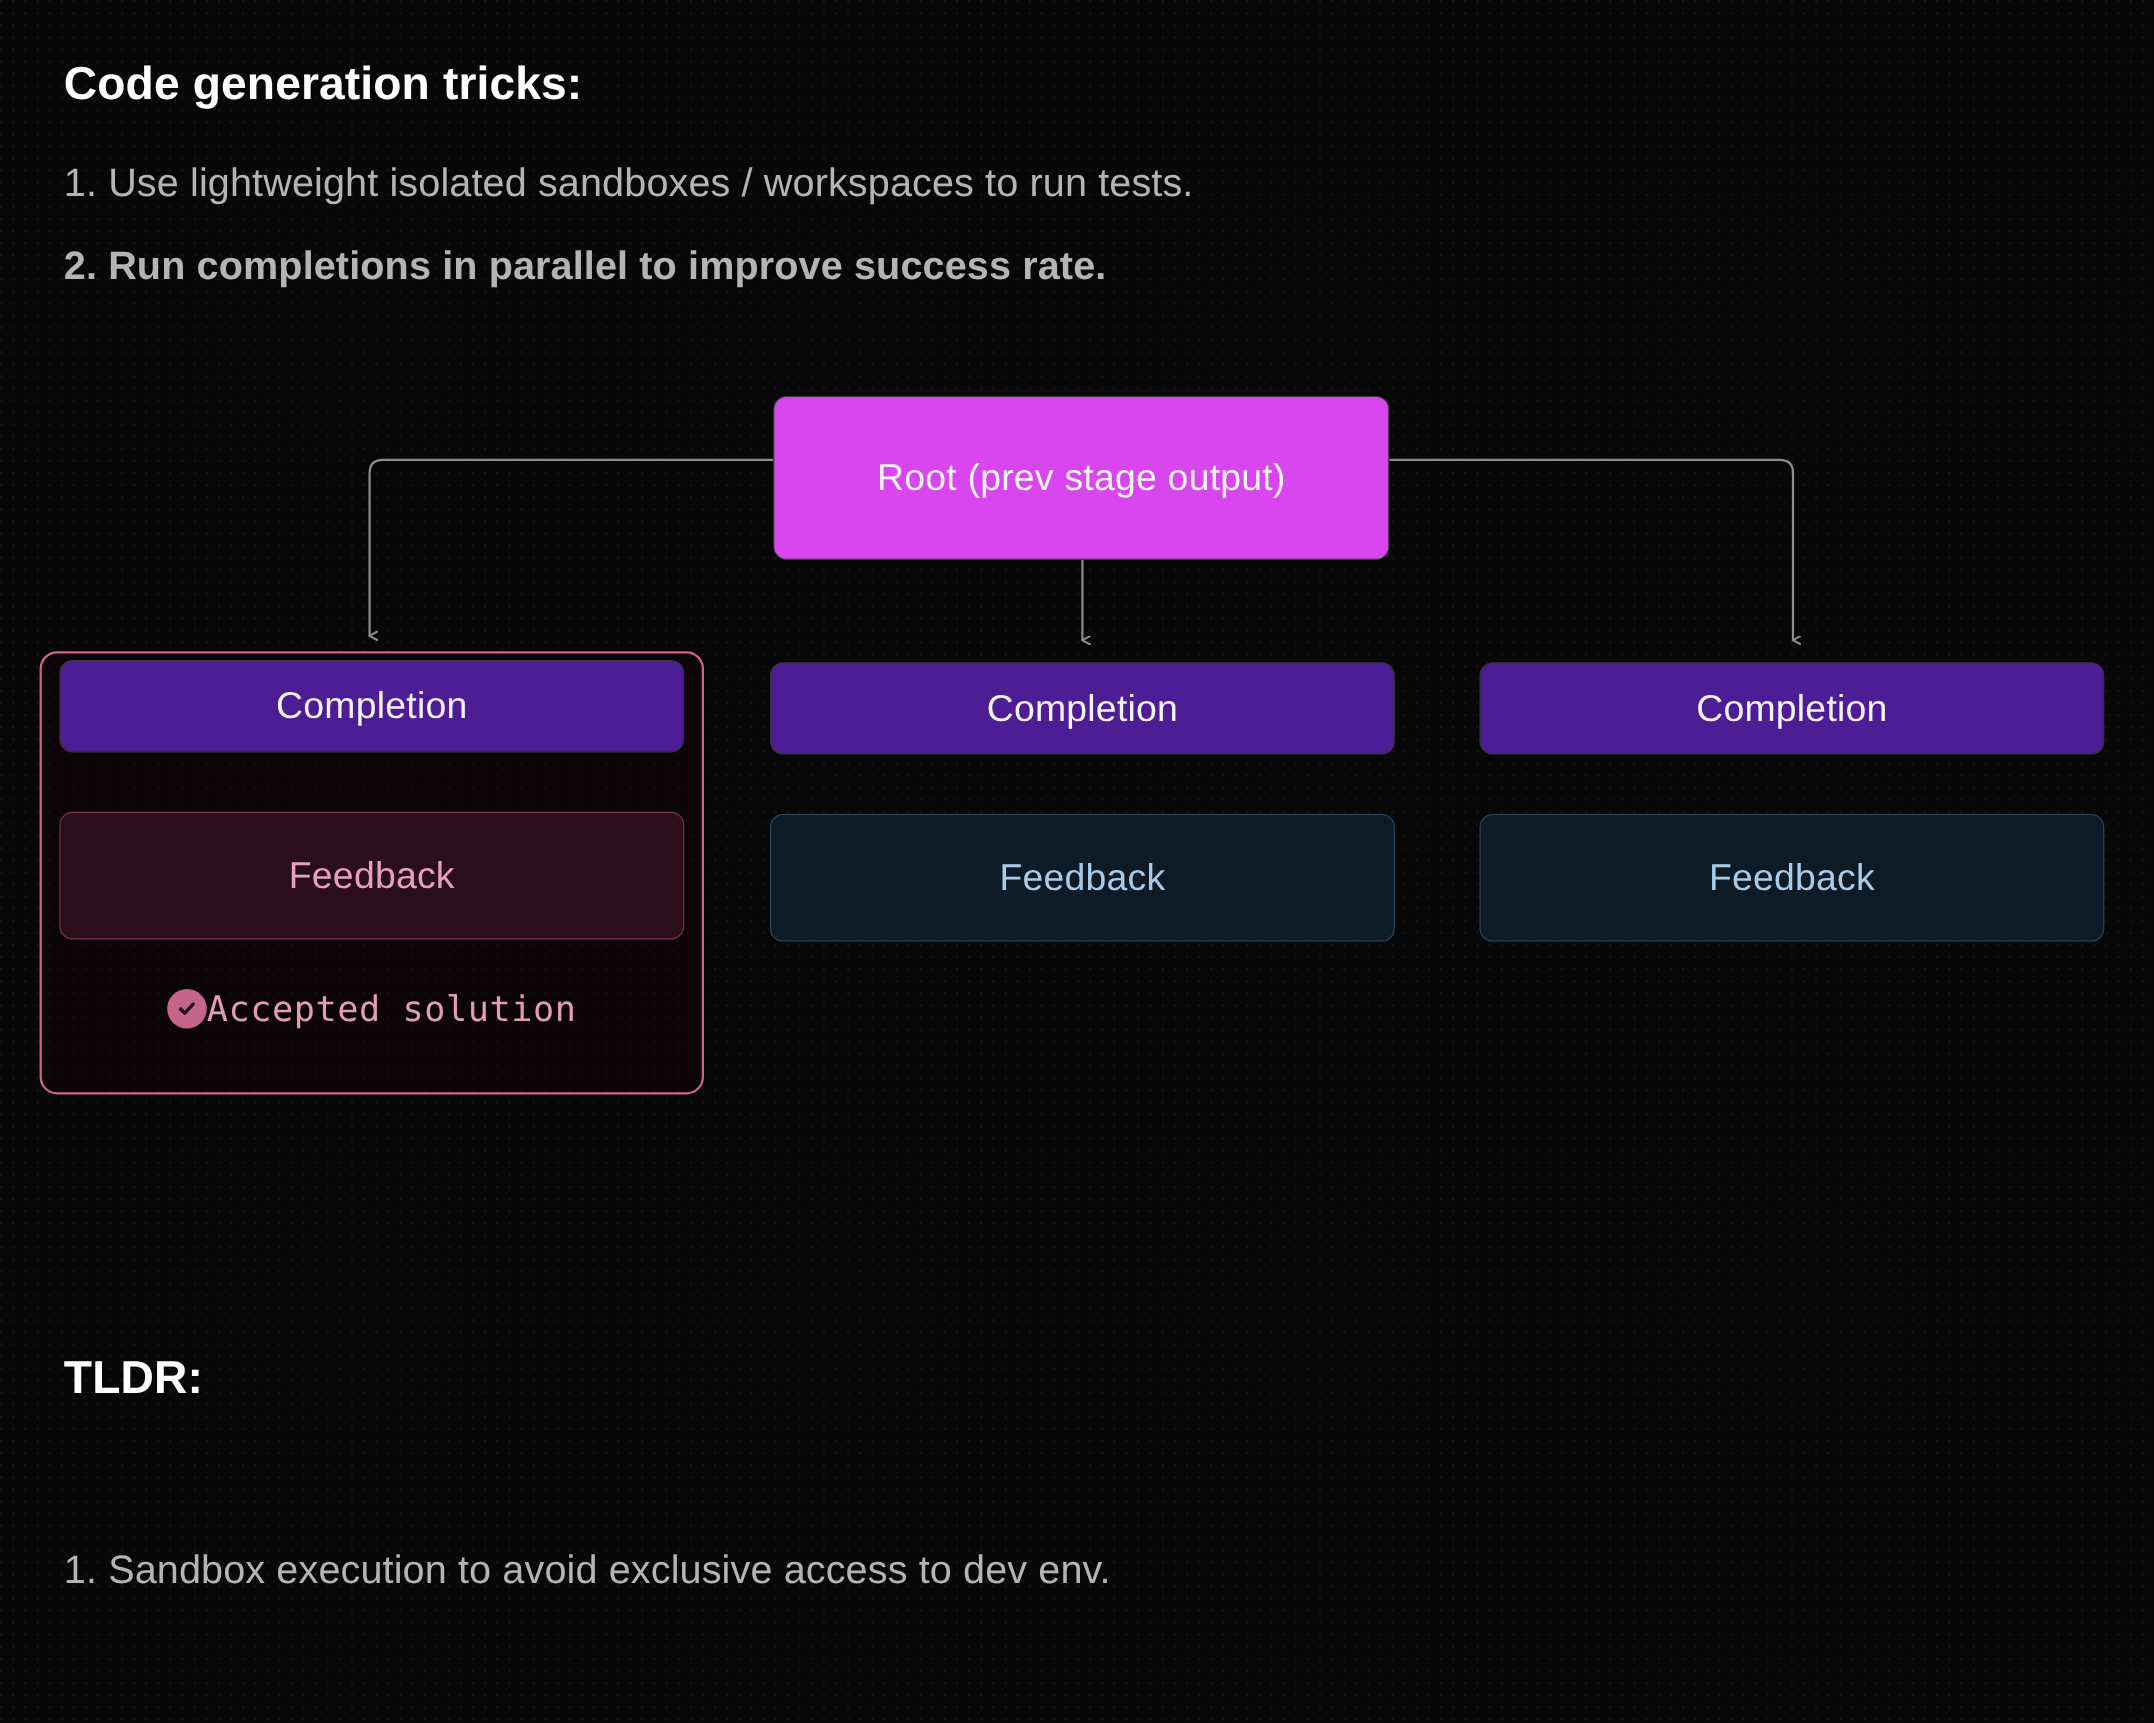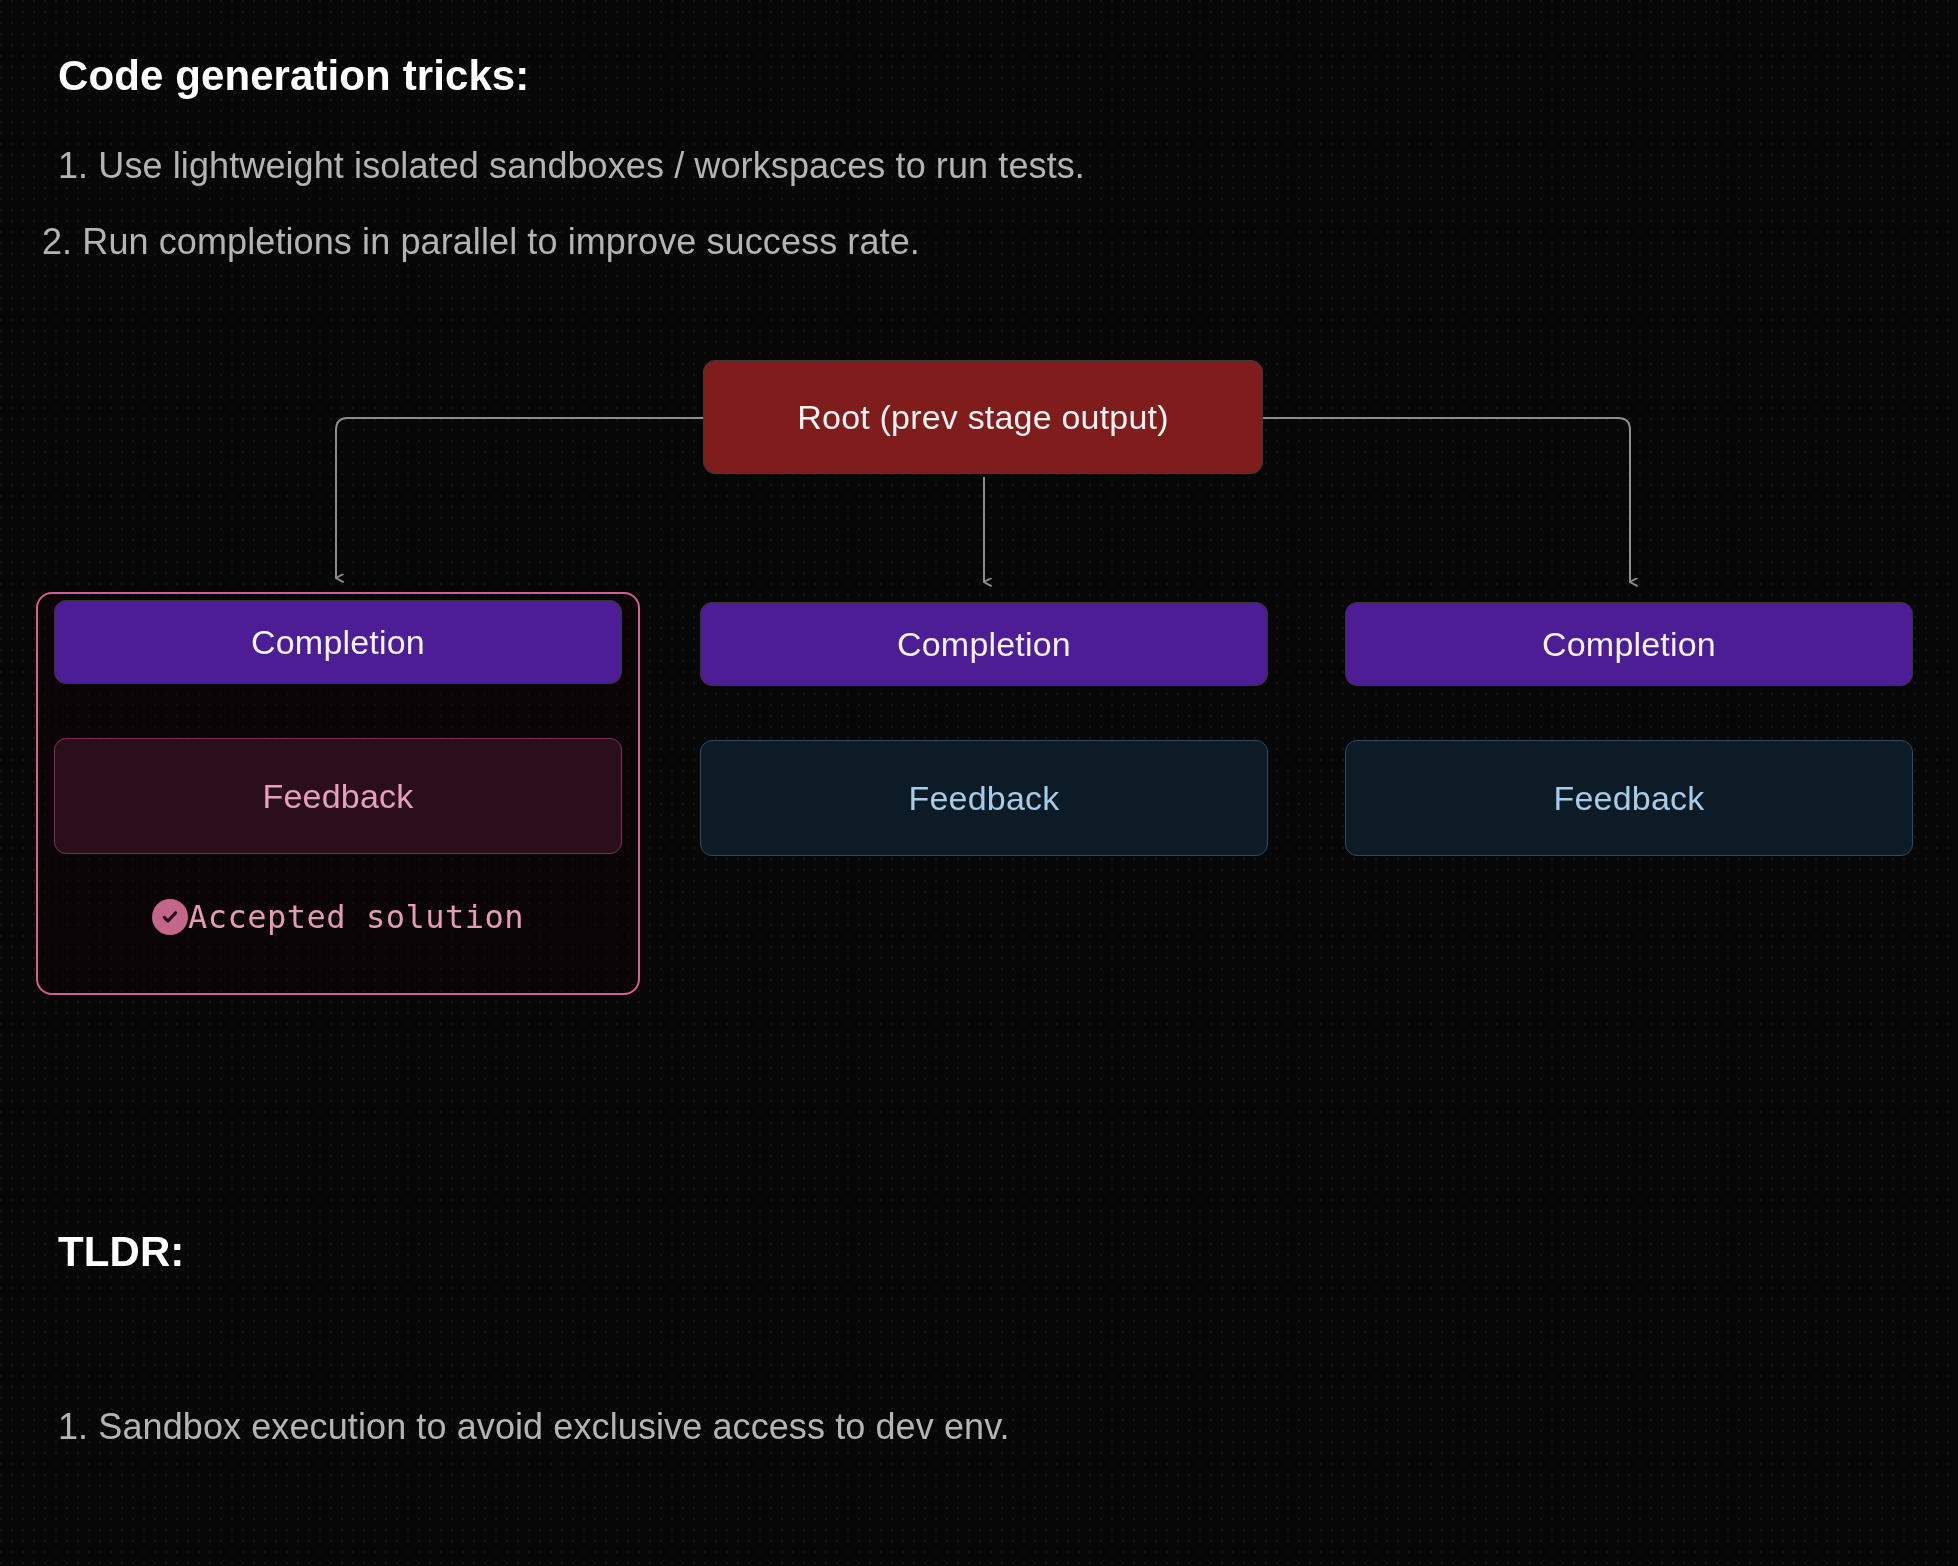--- a/index.html
+++ b/index.html
@@ -46,21 +46,21 @@
     position: absolute;
     font-size: 36px;
     font-weight: 400;
     color: #b6b6b6;
     line-height: 1.23;
     width: 1560px;
   }
 
   #heading-main { left: 58px; top: 52px; }
   #trick-1 { left: 58px; top: 145px; }
-  #trick-2 { left: 42px; top: 221px; }
+  #trick-2 { left: 58px; top: 221px; font-weight: bold; }
 
   #body-para { left: 58px; top: 1046px; }
 
   #heading-tldr { left: 58px; top: 1228px; }
   #tldr-1 { left: 58px; top: 1330px; }
   #tldr-2 { left: 58px; top: 1406px; }
   #tldr-3 { left: 58px; top: 1482px; }
 
   
   #diagram {
@@ -83,27 +83,27 @@
     display: flex;
     align-items: center;
     justify-content: center;
     border-radius: 12px;
     font-size: 34px;
     letter-spacing: 0.2px;
   }
 
   
   .node-root {
-    background: #7f1d1d;
+    background: #d946ef;
     border: 1px solid #3b3b3b;
     color: #f2f2f2;
     left: 703px;
     top: 360px;
     width: 560px;
-    height: 114px;
+    height: 149px;
   }
 
   
   .node-completion {
     background: #4c1d95;
     border: 1px solid #363636;
     color: #f2f2f2;
     height: 84px;
   }
 

